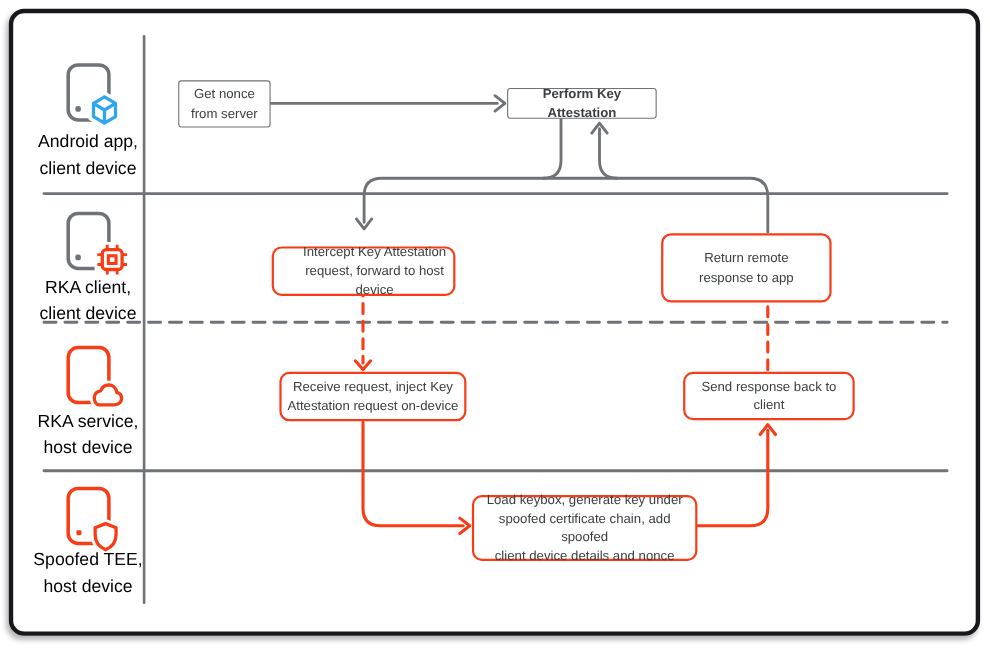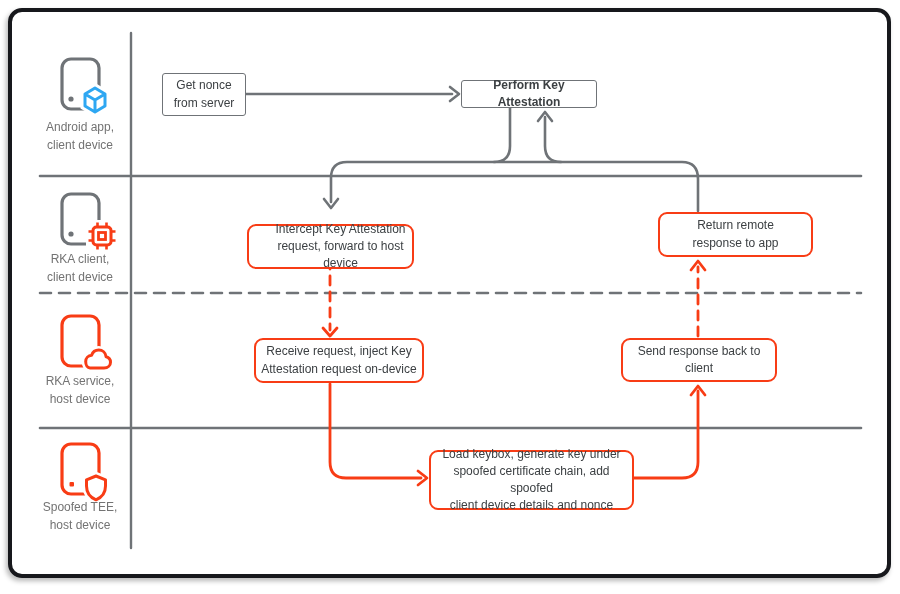--- a/index.html
+++ b/index.html
@@ -8,21 +8,21 @@
   .frame{position:absolute;left:8px;top:8px;width:883px;height:570px;box-sizing:border-box;
          border:4px solid #17181c;border-radius:14px;pointer-events:none;
          box-shadow:-2px 3px 5px rgba(0,0,0,0.28);}
   .svg-layer{position:absolute;left:0;top:0;width:900px;height:594px;}
   .node{position:absolute;display:flex;align-items:center;justify-content:center;
         text-align:center;font-size:12px;line-height:1.42;background:#ffffff;
         box-sizing:border-box;white-space:pre-line;}
   .node.gray{border:1.8px solid #6f7377;border-radius:3px;}
   .node.red{border:2.2px solid #f83c15;border-radius:9px;}
   .lane-label{position:absolute;left:16px;width:128px;text-align:center;
-              font-size:12px;line-height:1.5;white-space:pre-line;color:#737373;}
+              font-size:16px;line-height:1.5;white-space:pre-line;color:#000000;}
   .lane-icon{position:absolute;}
 </style>
 </head>
 <body>
 
 <div class="stage">
 
   <svg class="svg-layer" viewBox="0 0 900 594" fill="none" stroke-linecap="round" stroke-linejoin="round">
 
     <path d="M131,33 V548" stroke="#6f7377" stroke-width="2.4"></path>
@@ -93,21 +93,21 @@
 host device</div>
 
   <div class="node gray" style="left:162px;top:73px;width:84px;height:43px;">Get nonce
 from server</div>
 
   <div class="node gray" style="left:461px;top:80px;width:136px;height:28px;font-weight:bold;">Perform Key Attestation</div>
 
   <div class="node red" style="left:247px;top:224px;width:167px;height:45px;padding-left:20px;">Intercept Key Attestation
 request, forward to host device</div>
 
-  <div class="node red" style="left:658px;top:212px;width:155px;height:45px;">Return remote
+  <div class="node red" style="left:601px;top:212px;width:155px;height:63px;">Return remote
 response to app</div>
 
   <div class="node red" style="left:254px;top:338px;width:170px;height:45px;">Receive request, inject Key
 Attestation request on-device</div>
 
   <div class="node red" style="left:621px;top:338px;width:156px;height:44px;">Send response back to client</div>
 
   <div class="node red" style="left:429px;top:450px;width:205px;height:60px;">Load keybox, generate key under
 spoofed certificate chain, add spoofed
 client device details and nonce</div>

